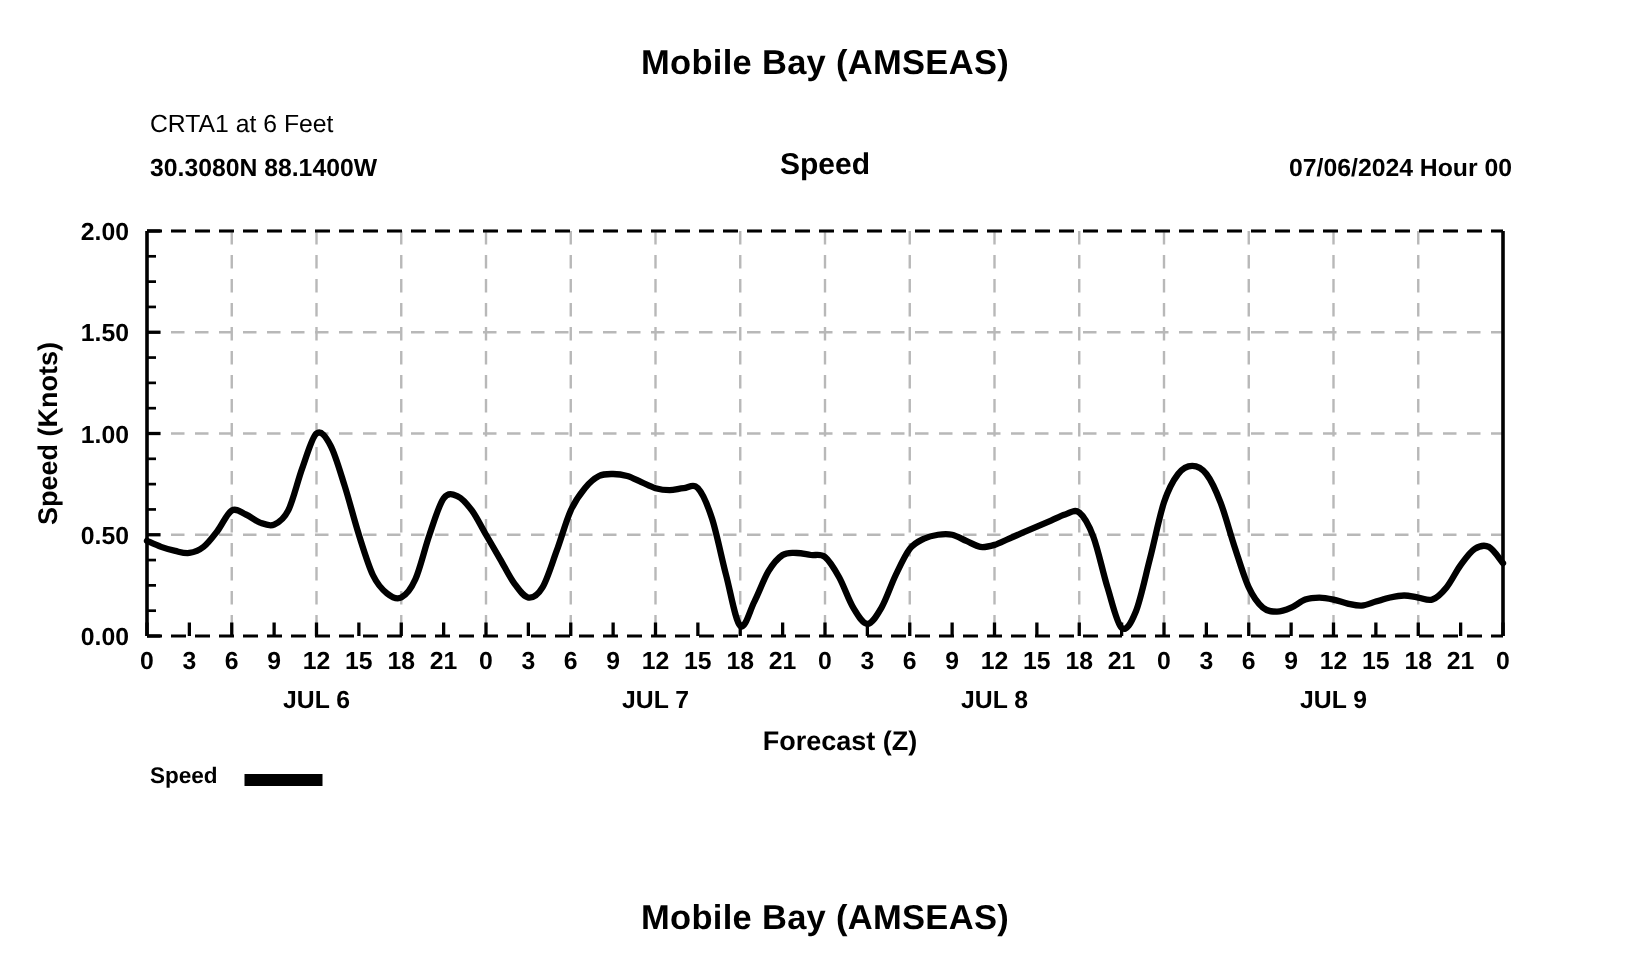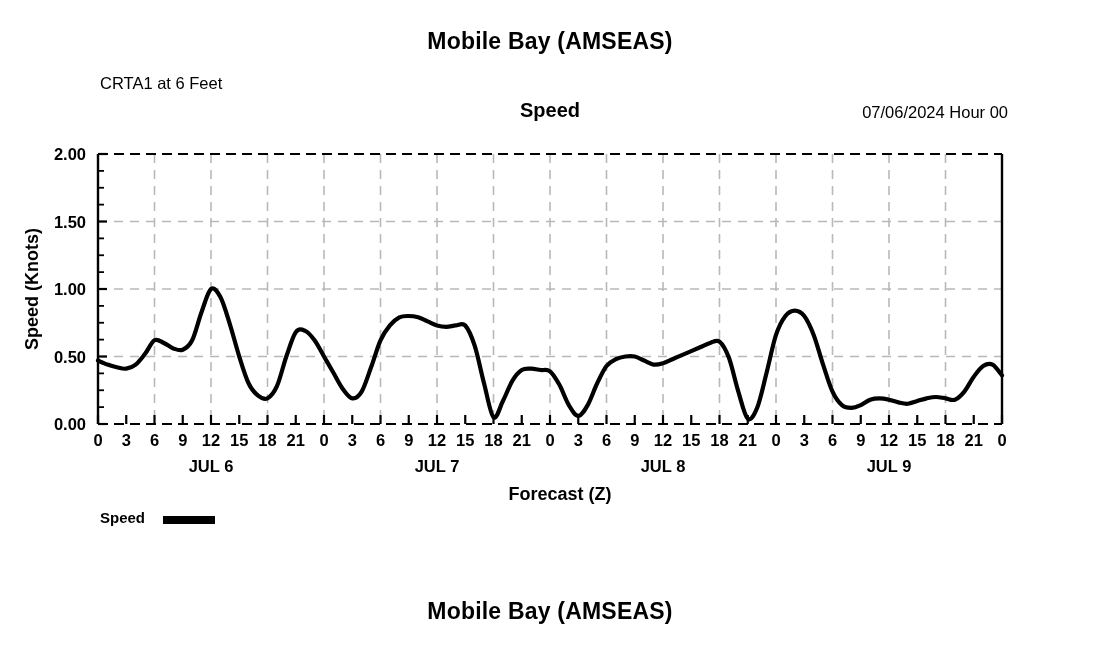--- a/index.html
+++ b/index.html
@@ -60,21 +60,21 @@
     width: 1100px;
     text-align: center;
     font-size: 20px;
     font-weight: bold;
   }
   .meta-right {
     position: absolute;
     top: 103px;
     right: 92px;
     font-size: 16.5px;
-    font-weight: normal;
+    font-weight: bold;
   }
   .chart-svg {
     position: absolute;
     top: 0;
     left: 0;
   }
   .axis-text {
     font-family: "Liberation Sans", sans-serif;
     font-weight: bold;
     fill: #000000;
@@ -100,20 +100,21 @@
   }
 </style>
 </head>
 <body>
 
 <div class="page">
 
   <div class="title-top">Mobile Bay (AMSEAS)</div>
 
   <div class="meta-station">CRTA1 at 6 Feet</div>
+  <div class="meta-coords">30.3080N  88.1400W</div>
   <div class="meta-center">Speed</div>
   <div class="meta-right">07/06/2024 Hour 00</div>
 
   <svg class="chart-svg" id="chart" width="1100" height="650">
       <line x1="98" x2="1002" y1="356.5" y2="356.5" stroke="#b8b8b8" stroke-width="1.6" stroke-dasharray="9 7"></line>
       <line x1="98" x2="1002" y1="289" y2="289" stroke="#b8b8b8" stroke-width="1.6" stroke-dasharray="9 7"></line>
       <line x1="98" x2="1002" y1="221.5" y2="221.5" stroke="#b8b8b8" stroke-width="1.6" stroke-dasharray="9 7"></line>
       <line x1="98" x2="1002" y1="154" y2="154" stroke="#b8b8b8" stroke-width="1.6" stroke-dasharray="9 7"></line>
       <line x1="154.5" x2="154.5" y1="154" y2="424" stroke="#b8b8b8" stroke-width="1.6" stroke-dasharray="9 7"></line>
       <line x1="211" x2="211" y1="154" y2="424" stroke="#b8b8b8" stroke-width="1.6" stroke-dasharray="9 7"></line>

